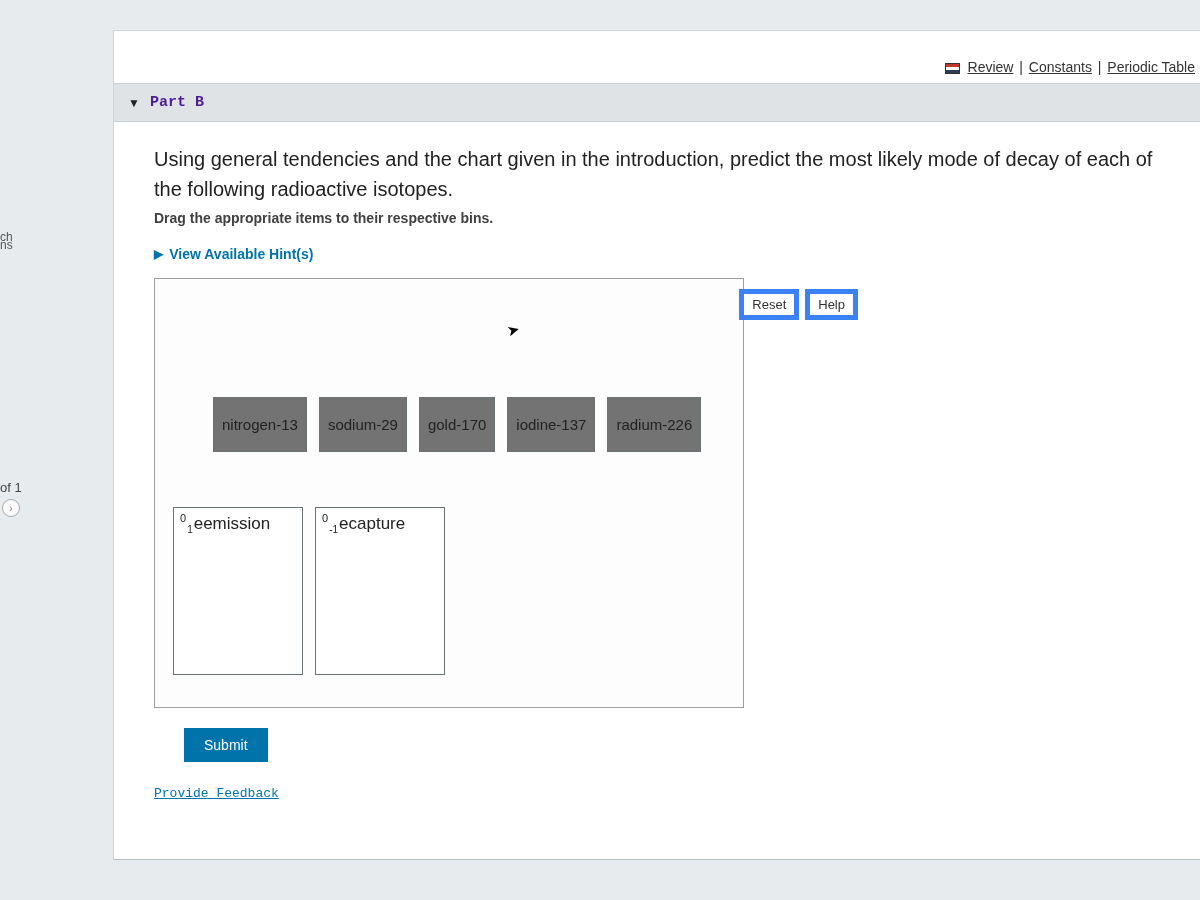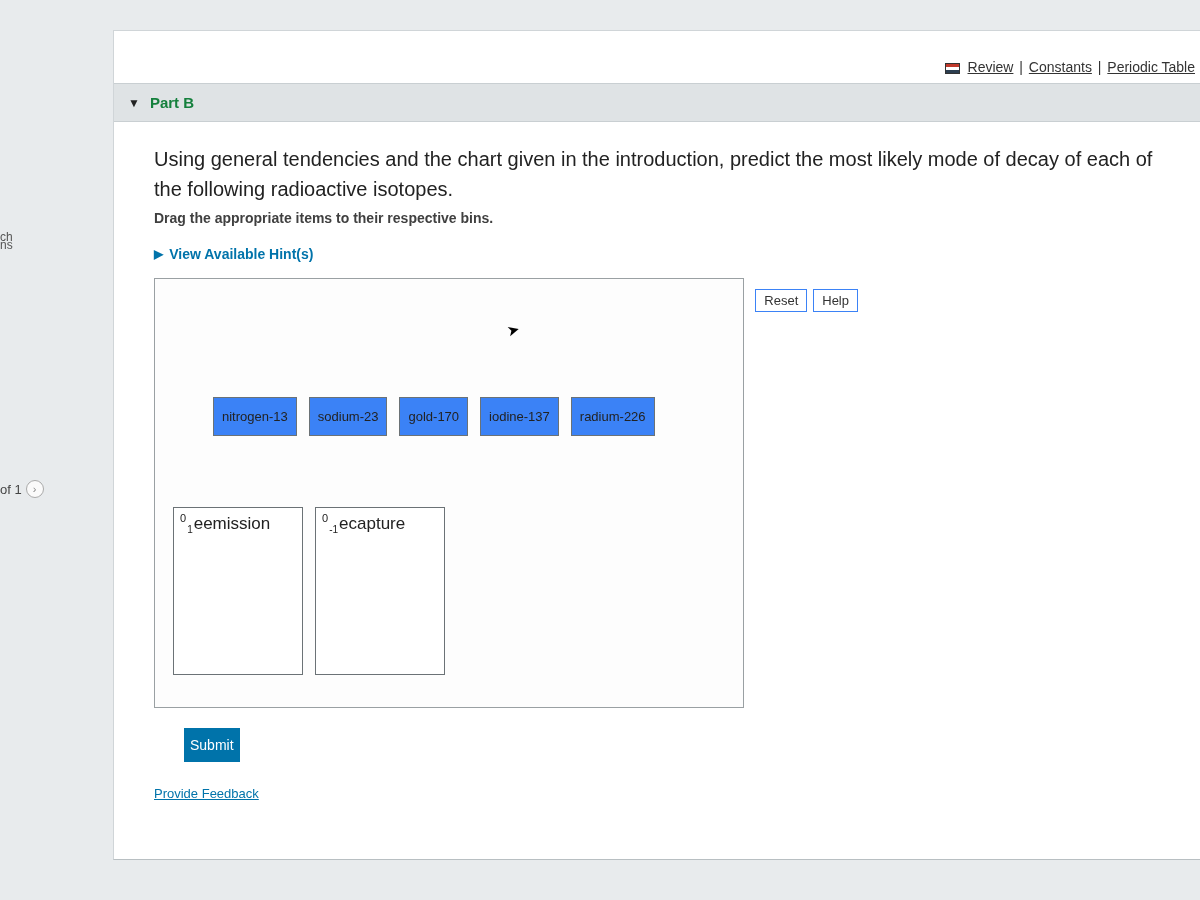--- a/index.html
+++ b/index.html
@@ -31,20 +31,21 @@
     .left-sidebar .snip2 { position: absolute; left: 0; top: 38px; }
     .left-sidebar .pager {
       position: absolute;
       left: 0;
       top: 280px;
       display: flex;
       align-items: center;
       gap: 4px;
       font-size: 13px;
       color: #444;
+      flex-direction: column;
     }
     .pager-arrow {
       display: inline-flex;
       width: 18px; height: 18px;
       border: 1px solid #aaa;
       border-radius: 50%;
       align-items: center;
       justify-content: center;
       color: #888;
       font-size: 11px;
@@ -89,21 +90,22 @@
       align-items: center;
       gap: 10px;
     }
     .part-header .caret {
       color: #222;
       font-size: 12px;
     }
     .part-header .title {
       font-weight: bold;
       font-size: 15px;
-      color: #15803d;
+      color: #4c1d95;
+      font-family: Liberation Mono, monospace;
     }
     .body-area {
       padding: 22px 40px 10px 40px;
     }
     .instr1 {
       font-size: 20px;
       color: #222;
       line-height: 1.5;
       margin-bottom: 6px;
     }
@@ -134,21 +136,21 @@
       background: #fdfdfd;
     }
     .wk-controls {
       position: absolute;
       top: 10px;
       right: -115px;
       display: flex;
       gap: 6px;
     }
     .small-btn {
-      border: 1px solid #3b82f6;
+      border: 5px solid #3b82f6;
       background: #fff;
       font-size: 13px;
       color: #333;
       padding: 3px 8px;
       cursor: pointer;
     }
     .cursor-icon {
       position: absolute;
       left: 352px;
       top: 42px;
@@ -158,23 +160,23 @@
     }
     .drag-items {
       position: absolute;
       top: 118px;
       left: 58px;
       display: flex;
       gap: 12px;
     }
     .drag-item {
       border: 1px solid #6b7276;
-      background: #3b82f6;
-      padding: 11px 8px;
-      font-size: 13px;
+      background: #737373;
+      padding: 18px 8px;
+      font-size: 15px;
       color: #222;
       cursor: grab;
       white-space: nowrap;
     }
     .bins {
       position: absolute;
       left: 18px;
       top: 228px;
       display: flex;
       gap: 12px;
@@ -208,30 +210,31 @@
       font-size: 13px;
       vertical-align: sub;
       margin-right: 2px;
     }
     .submit-btn {
       margin-top: 20px;
       margin-left: 30px;
       background: #0073aa;
       color: #fff;
       border: none;
-      padding: 9px 6px;
+      padding: 9px 20px;
       font-size: 14px;
       cursor: pointer;
     }
     .provide-feedback {
       margin: 24px 0 0 0;
       font-size: 13px;
       color: #0073aa;
       text-decoration: underline;
       cursor: pointer;
+      font-family: Liberation Mono, monospace;
     }
   </style>
 </head>
 <body>
 <div class="app-frame">
 
   <div class="left-sidebar">
     <div class="snip1">ch</div>
     <div class="snip2">ns</div>
     <div class="pager">
@@ -268,21 +271,21 @@
       <div class="workspace">
         <div class="wk-controls">
           <button class="small-btn">Reset</button>
           <button class="small-btn">Help</button>
         </div>
 
         <span class="cursor-icon">➤</span>
 
         <div class="drag-items">
           <div class="drag-item">nitrogen-13</div>
-          <div class="drag-item">sodium-23</div>
+          <div class="drag-item">sodium-29</div>
           <div class="drag-item">gold-170</div>
           <div class="drag-item">iodine-137</div>
           <div class="drag-item">radium-226</div>
         </div>
 
         <div class="bins">
           <div class="bin">
             <div class="bin-label">
               <span class="pre">0</span><span class="sub">1</span><span>e</span><span>emission</span>
             </div>

